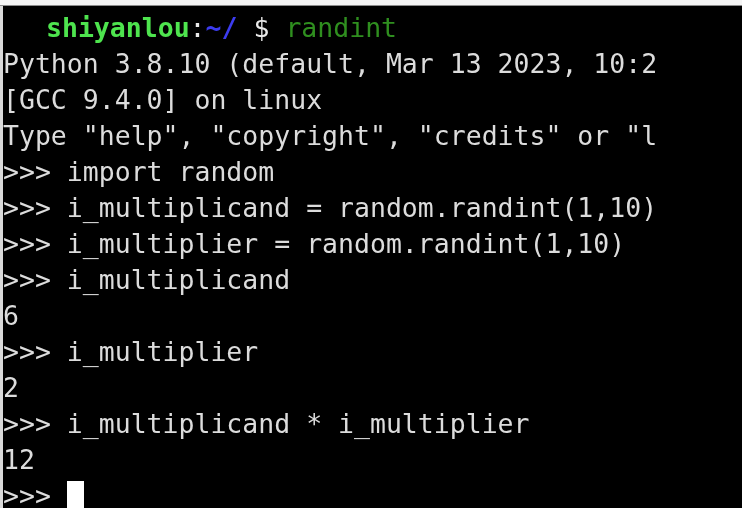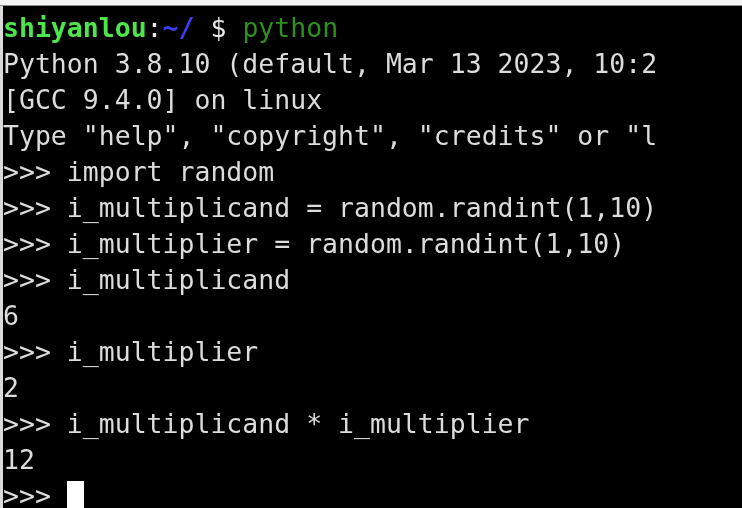--- a/index.html
+++ b/index.html
@@ -53,21 +53,21 @@
   .line {
     height: 36px;
     line-height: 36px;
     white-space: pre;
     font-size: 26.5px;
     letter-spacing: 0px;
     color: #dcdcdc;
     overflow: hidden;
   }
   .line .seg { white-space: pre; }
-  .c-user   { color: #4ee44e; font-weight: bold; }
+  .c-user   { color: #4ee44e; font-weight: bold; padding-left: 43px; }
   .c-punct  { color: #e8e8e8; }
   .c-path   { color: #3c3cf0; font-weight: bold; }
   .c-dollar { color: #e8e8e8; }
   .c-cmd    { color: #2f8f1f; }
   .c-out    { color: #dcdcdc; }
   .cursor {
     display: inline-block;
     width: 17px;
     height: 30px;
     background: #ffffff;
@@ -79,21 +79,21 @@
 
 <div id="screen">
 
   <div class="top-strip">
     <div class="top-strip-rule"></div>
   </div>
 
   <div class="terminal">
     <div class="screen-inner">
 
-      <div class="line"><span class="seg c-user">shiyanlou</span><span class="seg c-punct">:</span><span class="seg c-path">~/</span><span class="seg c-punct"> </span><span class="seg c-dollar">$</span><span class="seg c-cmd"> python</span></div>
+      <div class="line"><span class="seg c-user">shiyanlou</span><span class="seg c-punct">:</span><span class="seg c-path">~/</span><span class="seg c-punct"> </span><span class="seg c-dollar">$</span><span class="seg c-cmd"> randint</span></div>
 
       <div class="line c-out">Python 3.8.10 (default, Mar 13 2023, 10:2</div>
 
       <div class="line c-out">[GCC 9.4.0] on linux</div>
 
       <div class="line c-out">Type "help", "copyright", "credits" or "l</div>
 
       <div class="line c-out">&gt;&gt;&gt; import random</div>
 
       <div class="line c-out">&gt;&gt;&gt; i_multiplicand = random.randint(1,10)</div>

